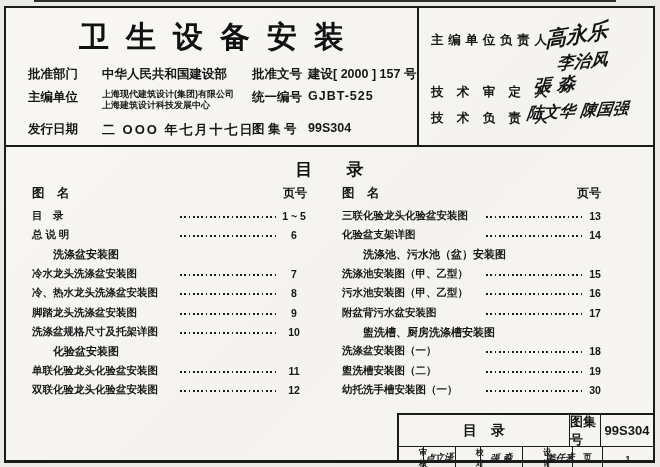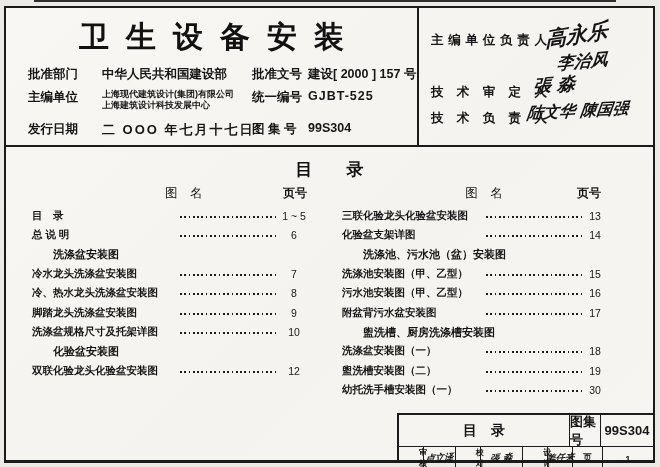--- a/index.html
+++ b/index.html
@@ -43,30 +43,30 @@
   .sig-2 { left:138px; top:42px;  font-size:17px; transform:rotate(-5deg) skewX(-10deg); }
   .sig-3 { left:114px; top:65px;  font-size:18px; transform:rotate(-4deg) skewX(-8deg); }
   .sig-4 { left:108px; top:93px;  font-size:16px; transform:rotate(-3deg) skewX(-10deg); }
   
   .toc-heading { position:absolute; left:0; right:0; top:150px; text-align:center;
     font-size:17px; font-weight:700; color:#111; }
   .toc-col { position:absolute; top:177px; }
   .toc-col-left  { left:26px;  width:284px; }
   .toc-col-right { left:336px; width:268px; }
   .col-header { position:relative; height:21px; }
-  .col-name-header { position:absolute; left:0; width:60%; text-align:right;
-    font-size:12.5px; font-weight:400; }
+  .col-name-header { position:absolute; left:0; width:60%; text-align:left;
+    font-size:12.5px; font-weight:700; }
   .col-page-header { position:absolute; right:0; width:42px; text-align:center;
     font-size:12px; font-weight:700; }
   .toc-row { height:19.4px; display:flex; align-items:center; font-size:10.5px; font-weight:700; }
   .toc-name { flex:none; width:148px; white-space:nowrap; overflow:visible; }
   .toc-col-right .toc-name { width:144px; }
   .leader { flex:none; width:96px; height:2px; align-self:center; margin-top:2px;
     background:repeating-linear-gradient(90deg,#1c1c1c 0 1.7px, transparent 1.7px 4.3px); }
-  .toc-page { flex:none; width:36px; text-align:center; font-size:10.5px; font-weight:400; }
+  .toc-page { flex:none; width:36px; text-align:center; font-size:10.5px; font-weight:700; }
   .toc-col-right .toc-page { width:26px; }
   .toc-section { padding-left:21px; font-weight:700; font-size:11px; }
   
   .tblock { position:absolute; right:0; bottom:0; width:256px; height:47px;
     border-top:2px solid #1b1b1b; border-left:2px solid #1b1b1b; display:flex; flex-direction:column; }
   .tb-top { flex:none; height:31px; display:flex; }
   .tb-bot { flex:1; display:flex; border-top:1.5px solid #1b1b1b; }
   .tb-cell { display:flex; align-items:center; justify-content:center; }
   .tb-sheet-title { flex:1; font-size:14px; font-weight:700; }
   .tb-atlas-label { flex:none; width:31px; border-left:1.5px solid #1b1b1b; font-size:13px; font-weight:700; }
@@ -163,20 +163,25 @@
           <span class="leader"></span>
           <span class="toc-page">9</span>
         </div>
         <div class="toc-row">
           <span class="toc-name">洗涤盆规格尺寸及托架详图</span>
           <span class="leader"></span>
           <span class="toc-page">10</span>
         </div>
         <div class="toc-row toc-section">化验盆安装图</div>
         <div class="toc-row">
+          <span class="toc-name">单联化验龙头化验盆安装图</span>
+          <span class="leader"></span>
+          <span class="toc-page">11</span>
+        </div>
+        <div class="toc-row">
           <span class="toc-name">双联化验龙头化验盆安装图</span>
           <span class="leader"></span>
           <span class="toc-page">12</span>
         </div>
       </div>
   </div>
 
   <div class="toc-col toc-col-right">
     <div class="col-header">
       <span class="col-name-header">图　名</span>

